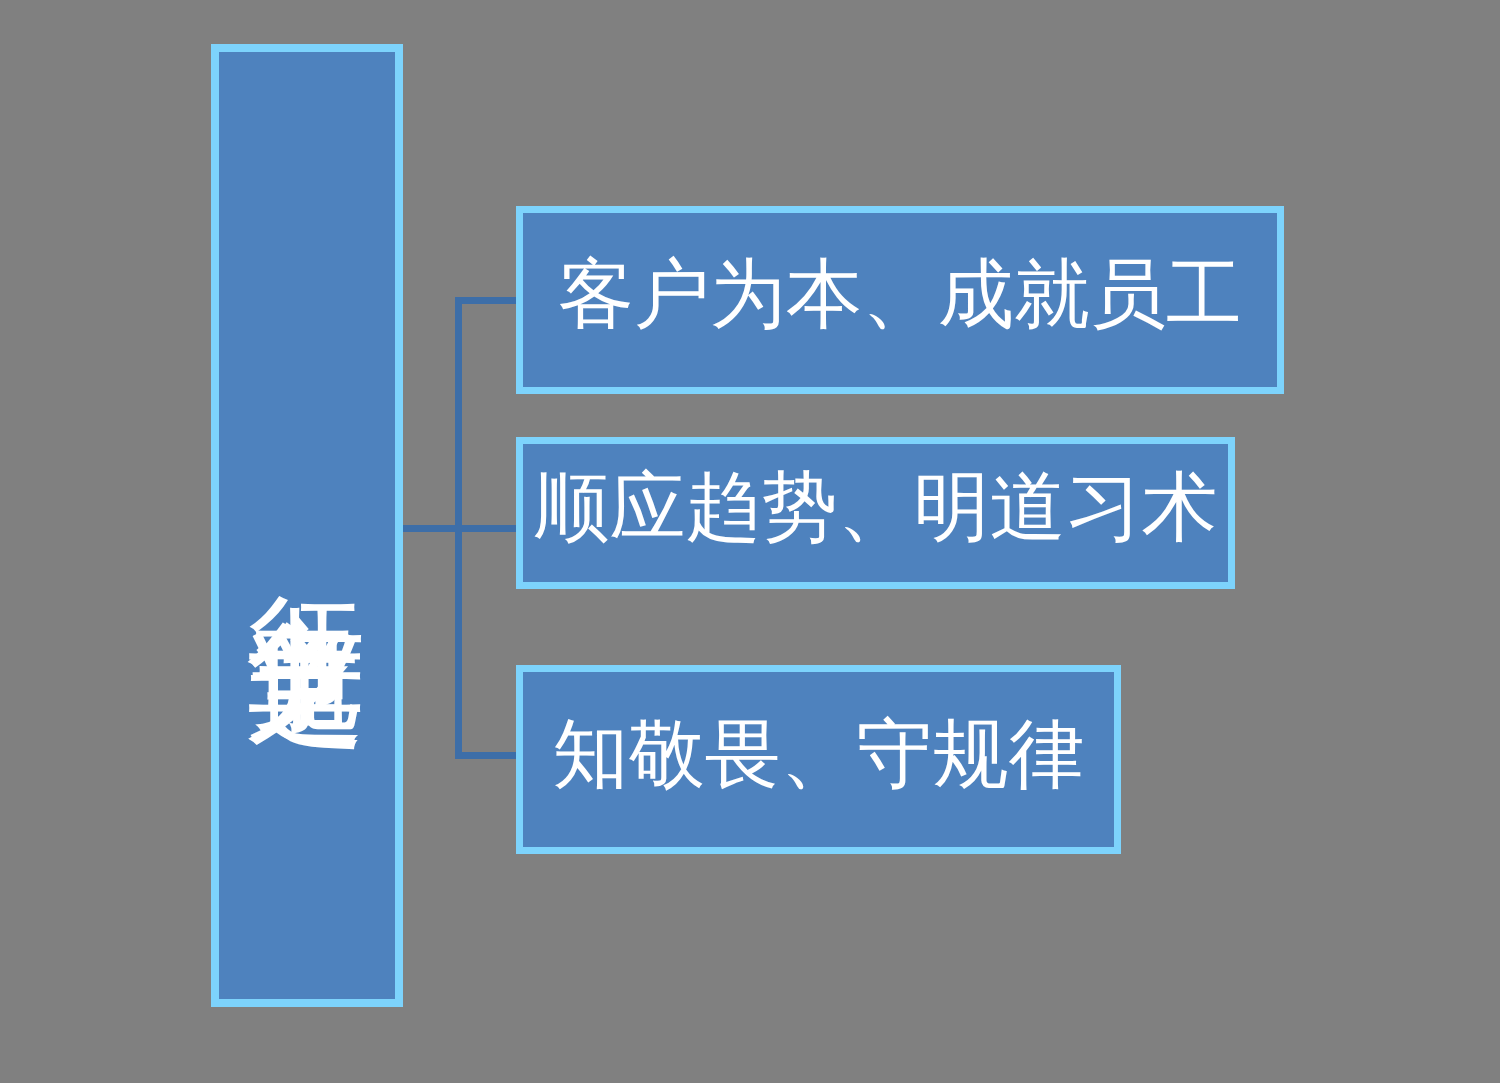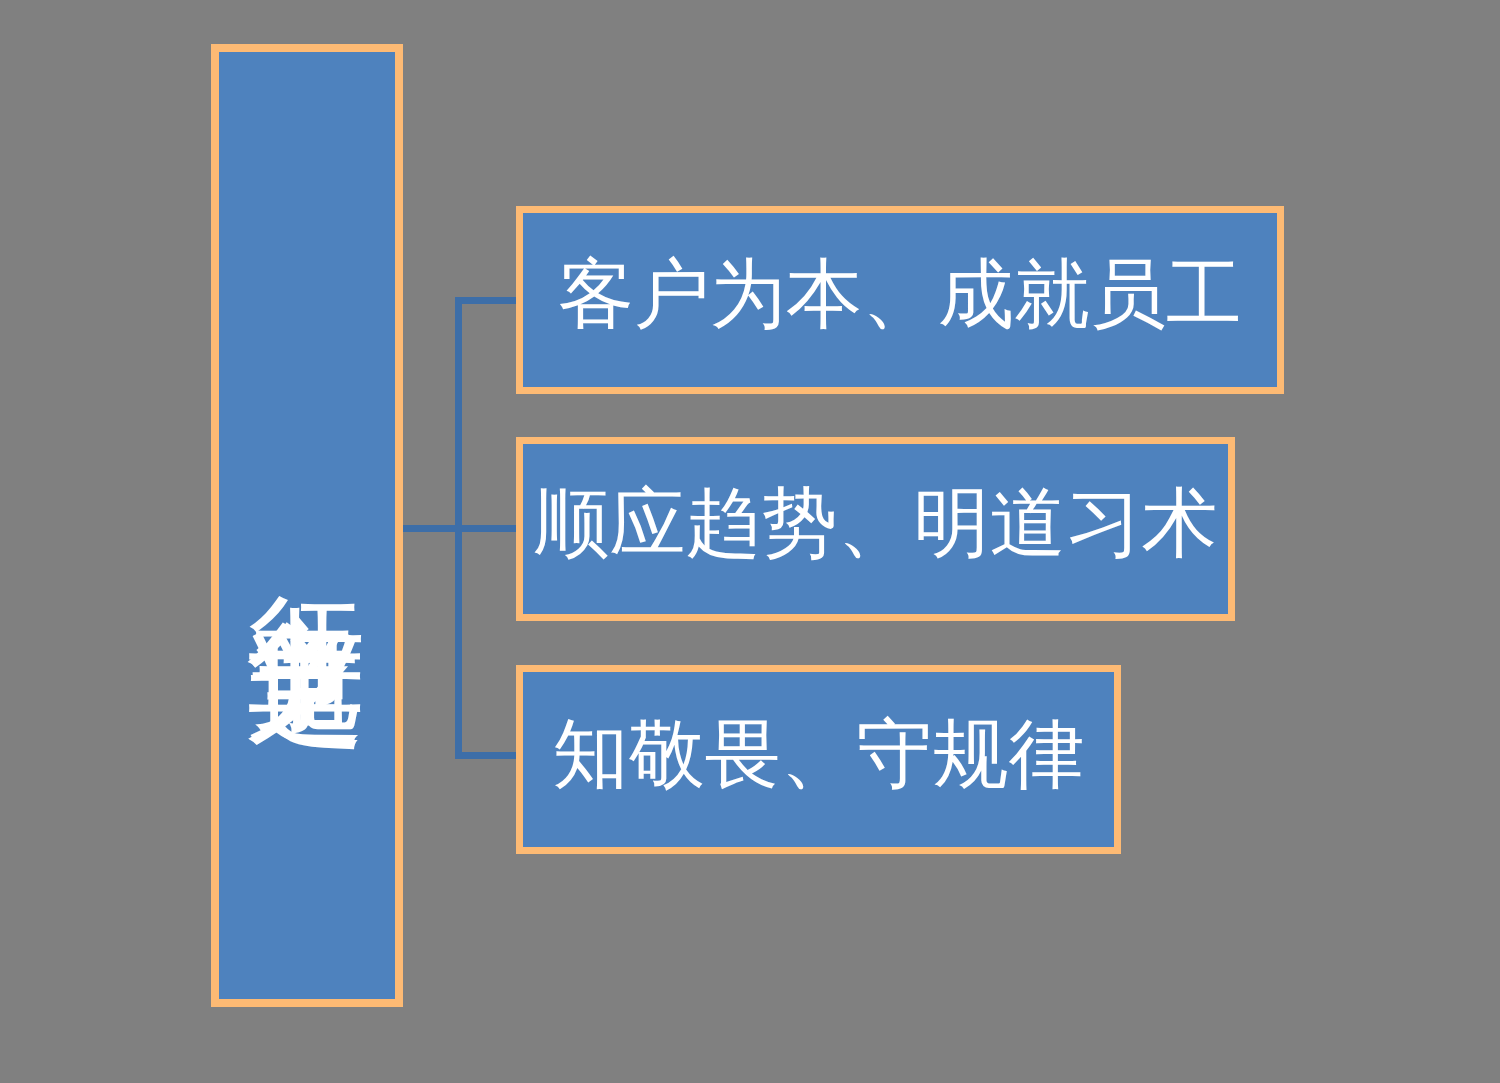--- a/index.html
+++ b/index.html
@@ -47,21 +47,21 @@
   .conn-h-bot {
     left: 455px;
     top: 752px;
     width: 65px;
   }
 
   
   .box {
     position: absolute;
     background: #4E82BE;
-    border: 7px solid #fdba74;
+    border: 7px solid #7dd3fc;
     box-sizing: border-box;
     display: flex;
     align-items: center;
     justify-content: center;
   }
 
   
   #title-box {
     left: 211px;
     top: 44px;
@@ -86,21 +86,21 @@
   #box-1 {
     left: 516px;
     top: 206px;
     width: 768px;
     height: 188px;
   }
   #box-2 {
     left: 516px;
     top: 437px;
     width: 719px;
-    height: 184px;
+    height: 152px;
   }
   #box-3 {
     left: 516px;
     top: 665px;
     width: 605px;
     height: 189px;
   }
   .box-text {
     color: #FFFFFF;
     font-size: 73px;

